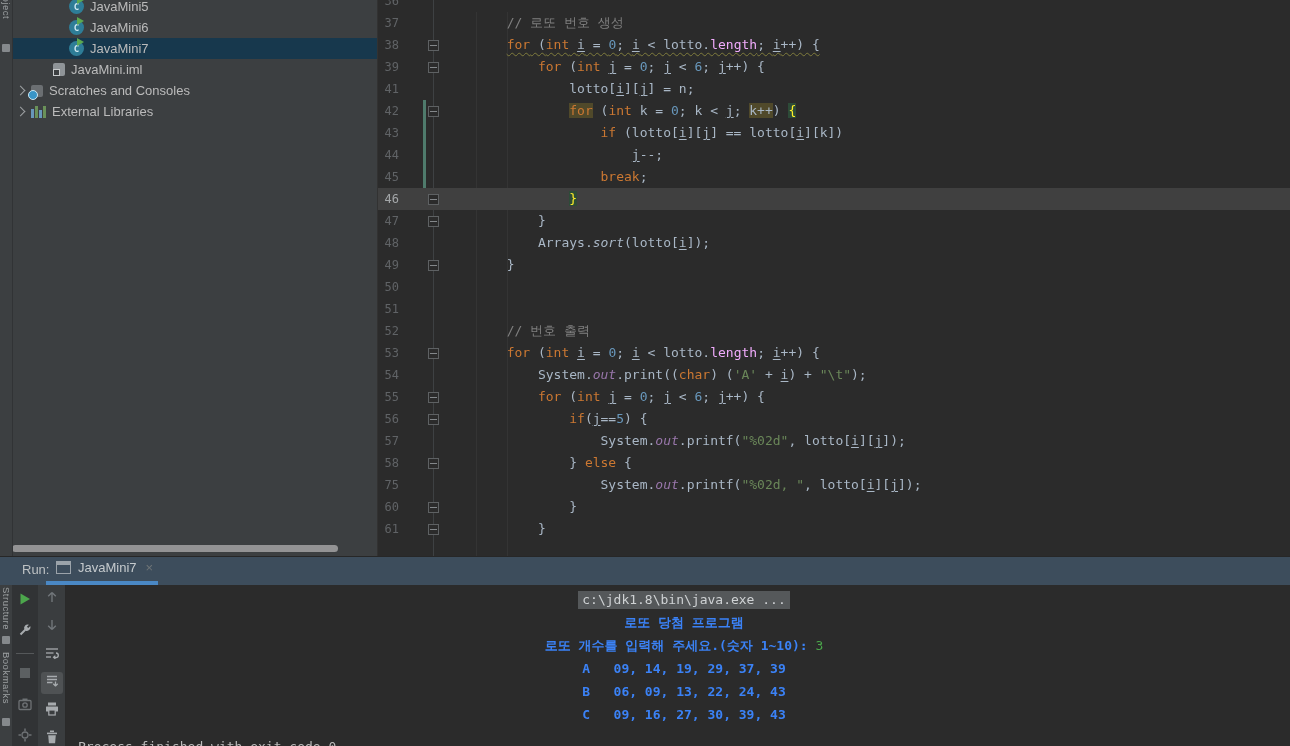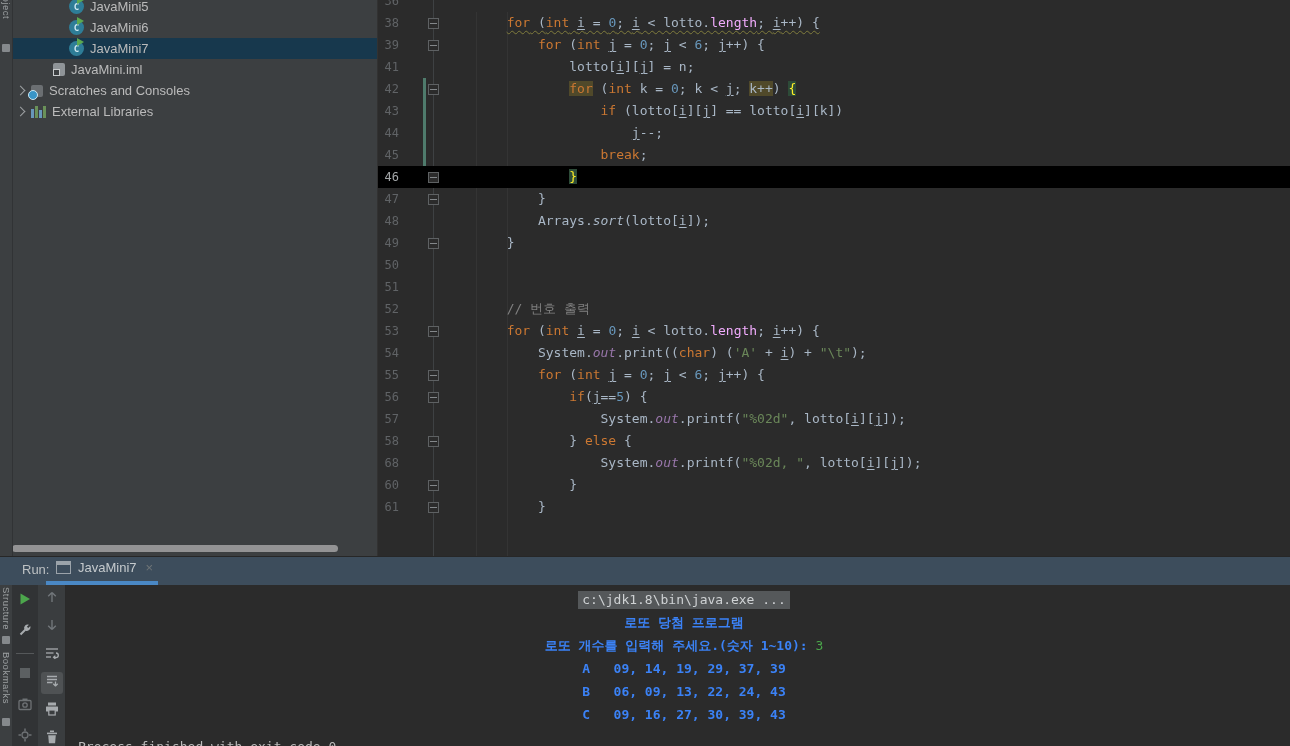--- a/index.html
+++ b/index.html
@@ -28,21 +28,21 @@
   .iscr::after{content:"";position:absolute;left:-3px;bottom:-3px;width:8px;height:8px;border-radius:50%;background:#3995C7;border:1px solid #CDE6F2;}
   .hscroll{position:absolute;left:0;top:545px;width:365px;height:8px;}
   .hthumb{position:absolute;left:0;top:0;width:326px;height:7px;background:#A9A9A9;border-radius:4px;opacity:.8;cursor:pointer;}
 
   
   .editor{position:absolute;left:377px;top:0;width:913px;height:556px;background:#2B2B2B;overflow:hidden;}
   .edlines{position:absolute;left:0;top:-10px;right:0;}
   .foldline{position:absolute;left:56px;top:0;height:556px;width:1px;background:#3E4143;z-index:0;}
   .iguide{position:absolute;top:12px;bottom:0;width:1px;background:rgba(255,255,255,.045);z-index:0;}
   .edrow{position:relative;display:flex;height:22px;line-height:22px;z-index:1;}
-  .edrow.cur{background:#000000;}
+  .edrow.cur{background:#404040;}
   .lnum{width:22px;flex:none;text-align:right;color:#606366;font:12px "DejaVu Sans Mono",monospace;line-height:22px;}
   .edrow.cur .lnum{color:#A4A7A9;}
   .gsp{width:24px;flex:none;}
   .chgbar{width:3px;flex:none;}
   .chgbar.on{background:#4F7B6C;}
   .foldc{width:14px;flex:none;display:flex;align-items:center;justify-content:center;cursor:pointer;}
   .fmk{position:relative;width:9px;height:9px;border:1px solid #5E6163;background:#2B2B2B;}
   .fmk::after{content:"";position:absolute;left:1px;right:1px;top:4px;height:1px;background:#83878A;}
   .codecell{flex:1;padding-left:4px;font:13px "DejaVu Sans Mono",monospace;line-height:22px;white-space:pre;color:#A9B7C6;}
   .tk-kw{color:#CC7832;} .tk-pl{color:#A9B7C6;} .tk-num{color:#6897BB;} .tk-str{color:#6A8759;}
@@ -140,20 +140,27 @@
     <div class="iguide" style="left:130px;"></div>
     <div class="edlines">
         <div class="edrow">
           <span class="lnum">36</span>
           <span class="gsp"></span>
           <span class="chgbar"></span>
           <span class="foldc"></span>
           <span class="codecell"></span>
         </div>
         <div class="edrow">
+          <span class="lnum">37</span>
+          <span class="gsp"></span>
+          <span class="chgbar"></span>
+          <span class="foldc"></span>
+          <span class="codecell">        <span class="tk-cmt">// 로또 번호 생성</span></span>
+        </div>
+        <div class="edrow">
           <span class="lnum">38</span>
           <span class="gsp"></span>
           <span class="chgbar"></span>
           <span class="foldc">
             <span class="fmk fd"></span>
           </span>
           <span class="codecell">        <span class="wavy"><span class="tk-kw">for</span><span class="tk-pl"> (</span><span class="tk-kw">int</span><span class="tk-pl"> </span><span class="tk-uvar">i</span><span class="tk-pl"> = </span><span class="tk-num">0</span><span class="tk-pl">; </span><span class="tk-uvar">i</span><span class="tk-pl"> &lt; lotto.</span><span class="tk-field">length</span><span class="tk-pl">; </span><span class="tk-uvar">i</span><span class="tk-pl">++) {</span></span></span>
         </div>
         <div class="edrow">
           <span class="lnum">39</span>
@@ -300,21 +307,21 @@
         <div class="edrow">
           <span class="lnum">58</span>
           <span class="gsp"></span>
           <span class="chgbar"></span>
           <span class="foldc">
             <span class="fmk fu"></span>
           </span>
           <span class="codecell">                <span class="tk-pl">} </span><span class="tk-kw">else</span><span class="tk-pl"> {</span></span>
         </div>
         <div class="edrow">
-          <span class="lnum">68</span>
+          <span class="lnum">75</span>
           <span class="gsp"></span>
           <span class="chgbar"></span>
           <span class="foldc"></span>
           <span class="codecell">                    <span class="tk-pl">System.</span><span class="tk-fi">out</span><span class="tk-pl">.printf(</span><span class="tk-str">"%02d, "</span><span class="tk-pl">, lotto[</span><span class="tk-uvar">i</span><span class="tk-pl">][</span><span class="tk-uvar">j</span><span class="tk-pl">]);</span></span>
         </div>
         <div class="edrow">
           <span class="lnum">60</span>
           <span class="gsp"></span>
           <span class="chgbar"></span>
           <span class="foldc">

